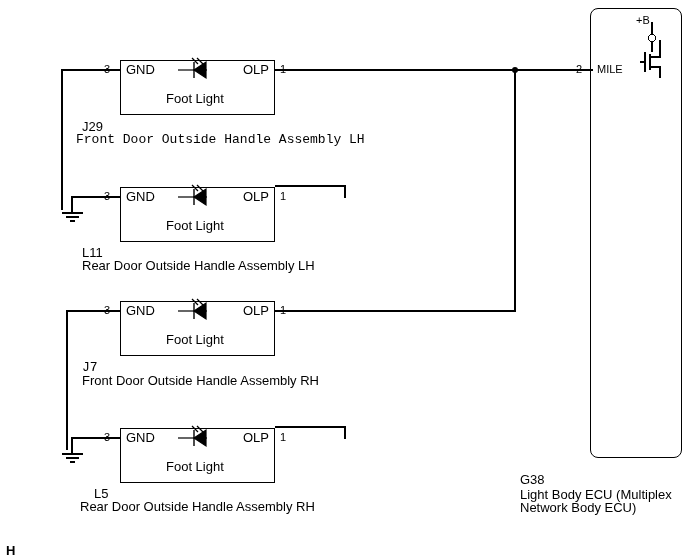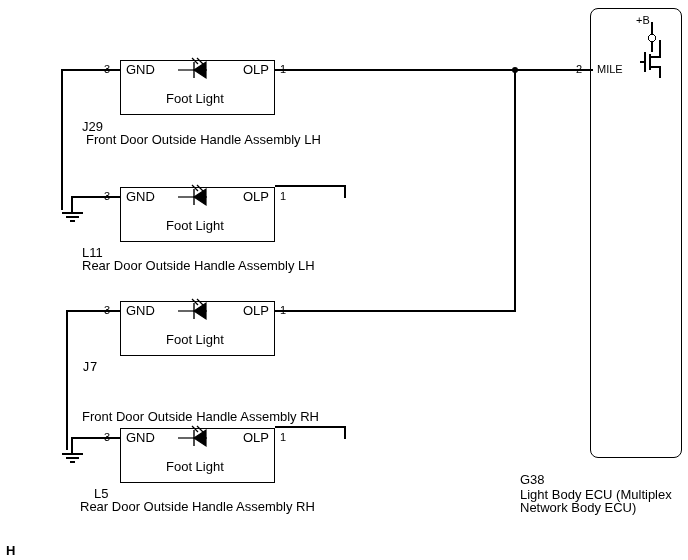--- a/index.html
+++ b/index.html
@@ -76,39 +76,39 @@
   <div class="txt" style="left:520px; top:488px;">Light Body ECU (Multiplex</div>
   <div class="txt" style="left:520px; top:501px;">Network Body ECU)</div>
 
   <div class="box" style="left:120px; top:60px; width:155px; height:55px;"></div>
   <div class="pin" style="left:104px; top:63px;">3</div>
   <div class="txt" style="left:126px; top:63px;">GND</div>
   <div class="txt" style="left:243px; top:63px;">OLP</div>
   <div class="pin" style="left:280px; top:63px;">1</div>
   <div class="txt" style="left:166px; top:92px;">Foot Light</div>
   <div class="txt" style="left:82px; top:120px;">J29</div>
-  <div class="txt" style="left:86px; top:133px;">Front Door Outside Handle Assembly LH</div>
+  <div class="txt" style="left:76px; top:133px;font-family:Liberation Mono, monospace;">Front Door Outside Handle Assembly LH</div>
 
   <div class="box" style="left:120px; top:187px; width:155px; height:55px;"></div>
   <div class="pin" style="left:104px; top:190px;">3</div>
   <div class="txt" style="left:126px; top:190px;">GND</div>
   <div class="txt" style="left:243px; top:190px;">OLP</div>
   <div class="pin" style="left:280px; top:190px;">1</div>
   <div class="txt" style="left:166px; top:219px;">Foot Light</div>
   <div class="txt" style="left:82px; top:246px;">L11</div>
   <div class="txt" style="left:82px; top:259px;">Rear Door Outside Handle Assembly LH</div>
 
   <div class="box" style="left:120px; top:301px; width:155px; height:55px;"></div>
   <div class="pin" style="left:104px; top:304px;">3</div>
   <div class="txt" style="left:126px; top:304px;">GND</div>
   <div class="txt" style="left:243px; top:304px;">OLP</div>
   <div class="pin" style="left:280px; top:304px;">1</div>
   <div class="txt" style="left:166px; top:333px;">Foot Light</div>
   <div class="txt" style="left:82px; top:361px;font-family:Liberation Mono, monospace;">J7</div>
-  <div class="txt" style="left:82px; top:374px;margin-top:36px;">Front Door Outside Handle Assembly RH</div>
+  <div class="txt" style="left:82px; top:374px;">Front Door Outside Handle Assembly RH</div>
 
   <div class="box" style="left:120px; top:428px; width:155px; height:55px;"></div>
   <div class="pin" style="left:104px; top:431px;">3</div>
   <div class="txt" style="left:126px; top:431px;">GND</div>
   <div class="txt" style="left:243px; top:431px;">OLP</div>
   <div class="pin" style="left:280px; top:431px;">1</div>
   <div class="txt" style="left:166px; top:460px;">Foot Light</div>
   <div class="txt" style="left:82px; top:487px;margin-left:12px;">L5</div>
   <div class="txt" style="left:80px; top:500px;">Rear Door Outside Handle Assembly RH</div>
 

